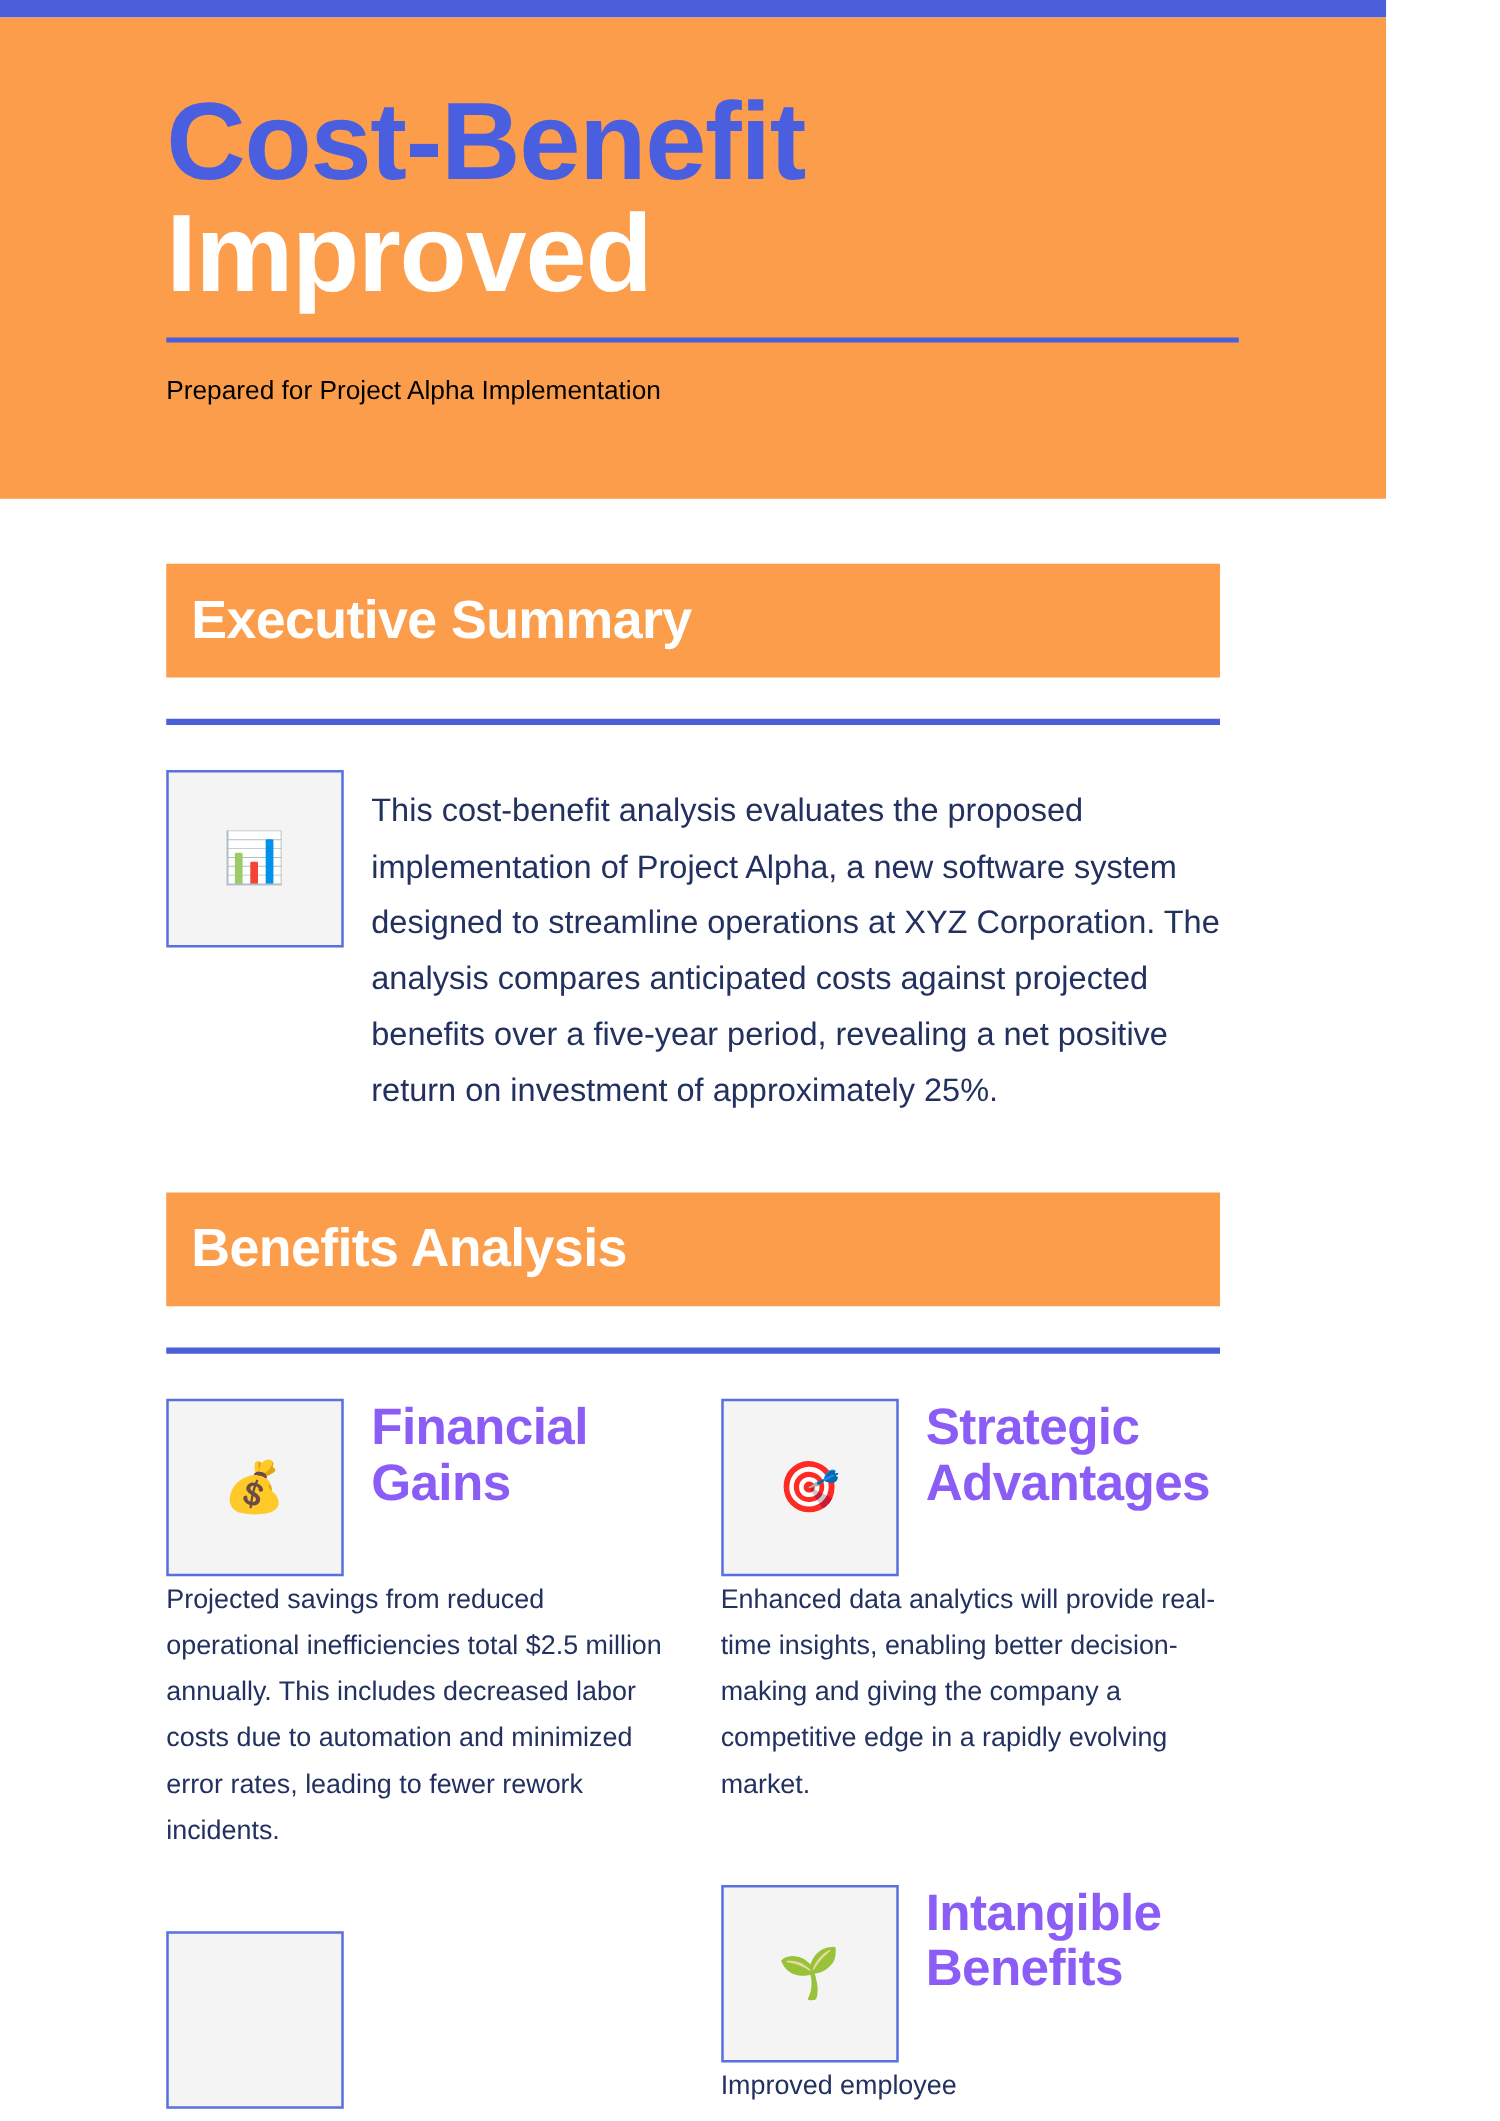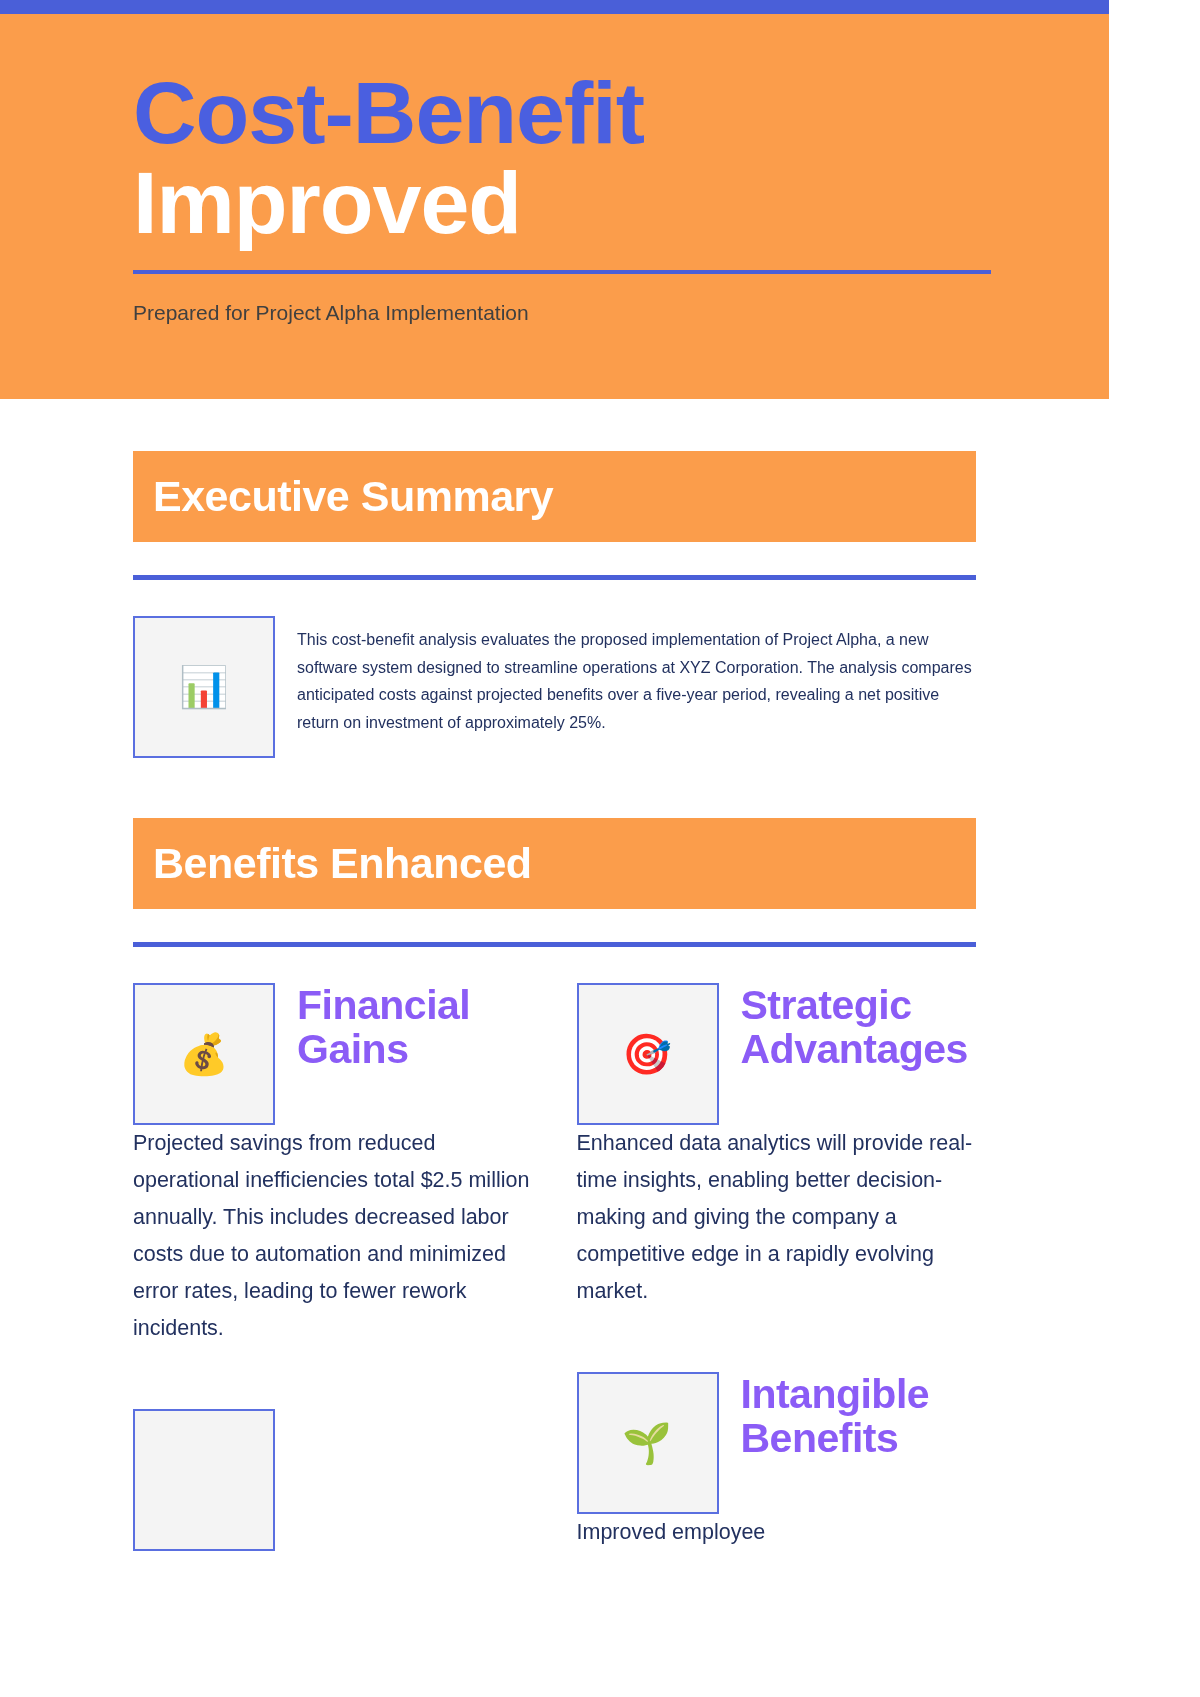--- a/index.html
+++ b/index.html
@@ -53,21 +53,21 @@
   .doc-title .line-2 { color: #ffffff; display: block; }
 
   .title-rule {
     height: 4px;
     background: #4a5fd8;
     margin-top: 22px;
     margin-bottom: 22px;
     width: 100%;
   }
   .cover-meta {
-    color: #404040;
+    color: #000000;
     font-size: 21px;
     line-height: 1.62;
   }
 
   
   .body-wrap {
     padding: 0 133px;
   }
 
   .section-banner {
@@ -104,21 +104,21 @@
   }
 
   
   .summary-row {
     display: flex;
     align-items: flex-start;
     gap: 22px;
   }
   .summary-text {
     color: #22315f;
-    font-size: 16px;
+    font-size: 26px;
     line-height: 1.72;
     padding-top: 10px;
     flex: 1;
   }
 
   
   .cols {
     display: flex;
     gap: 44px;
     align-items: flex-start;
@@ -186,21 +186,21 @@
 
     <div class="summary-row">
       <div class="icon-tile">
         <span>📊</span>
       </div>
       <div class="summary-text">This cost-benefit analysis evaluates the proposed implementation of Project Alpha, a new software system designed to streamline operations at XYZ Corporation. The analysis compares anticipated costs against projected benefits over a five-year period, revealing a net positive return on investment of approximately 25%.</div>
     </div>
 
     <div class="spacer-60"></div>
 
-    <div class="section-banner">Benefits Enhanced</div>
+    <div class="section-banner">Benefits Analysis</div>
     <div class="section-rule"></div>
 
     <div class="spacer-36"></div>
 
     <div class="cols">
 
       <div class="col">
 
         <div class="benefit stack">
           <div class="row-head">

